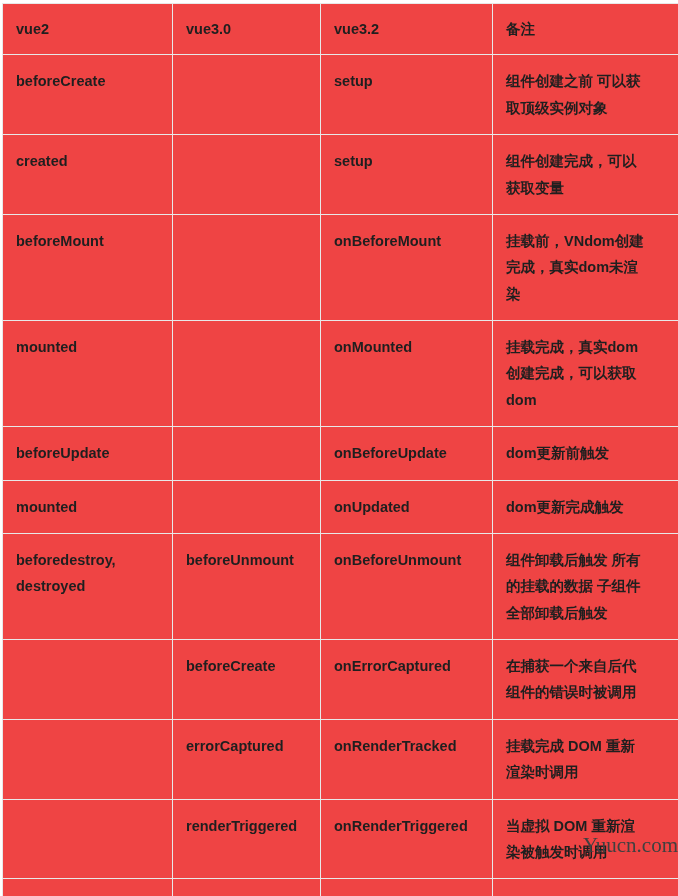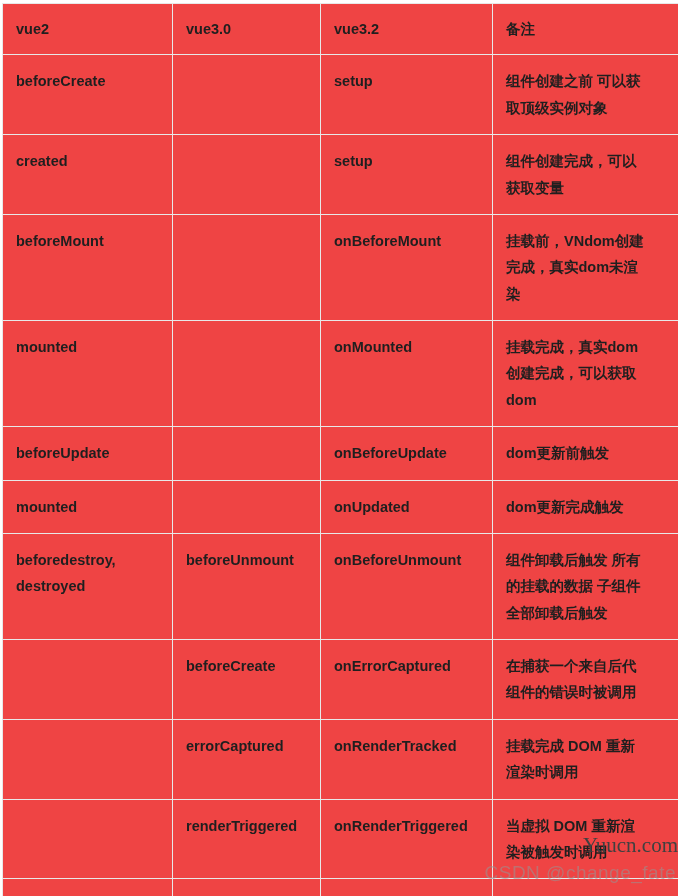--- a/index.html
+++ b/index.html
@@ -259,15 +259,14 @@
             <span class="cell-text">onActivated</span>
           </td>
           <td>
             <span class="cell-text">缓存组件激活时调用</span>
           </td>
         </tr>
       </tbody>
   </table>
 
   <div class="watermark-red">Yuucn.com</div>
-  <div class="watermark-gray">CSDN @change_fate</div>
 
 </div>
 
 </body></html>

